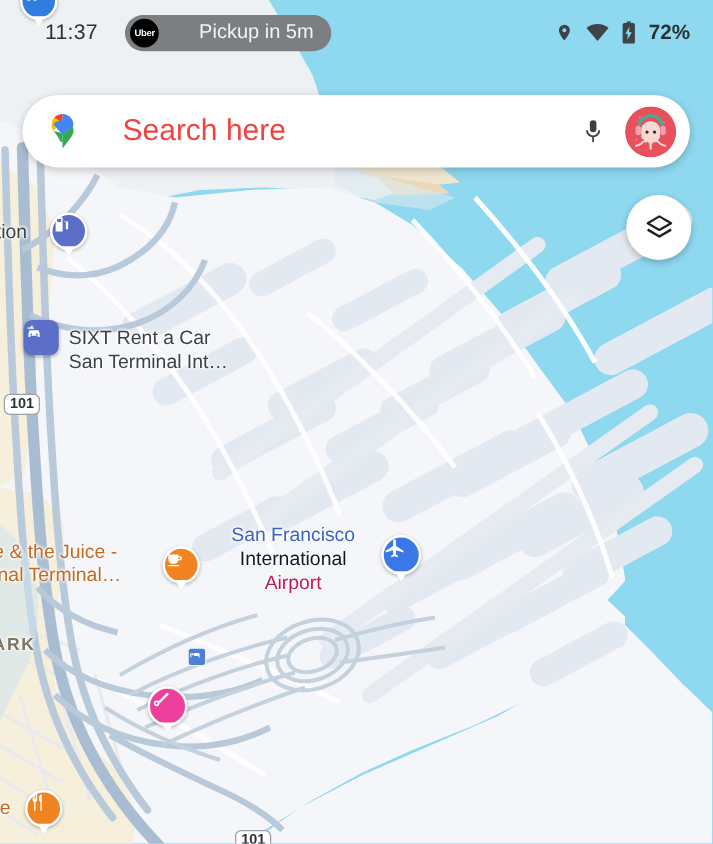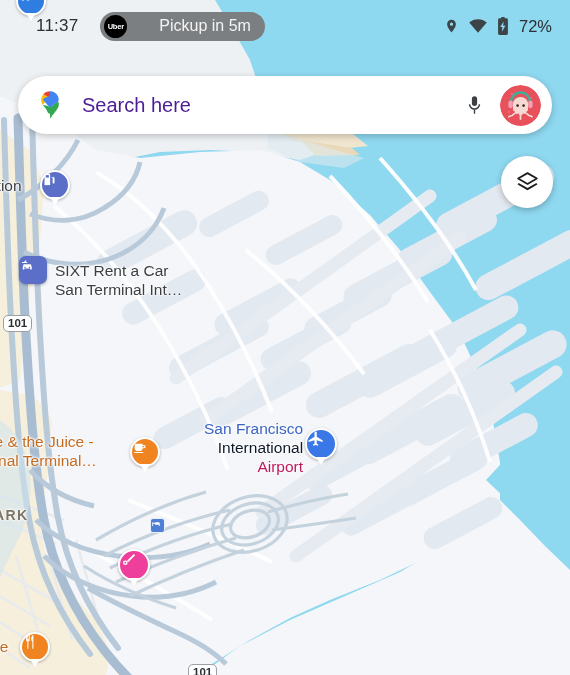--- a/index.html
+++ b/index.html
@@ -31,31 +31,31 @@
     width:23px; height:23px; border-radius:50%;
     background:#000; color:#fff;
     display:flex; align-items:center; justify-content:center;
     font-size:7.5px; font-weight:bold; letter-spacing:-.2px;
   }
   .uber-text{ font-size:16px; color:#f3f3f3;margin-left:24px; }
   .status-right{
     margin-left:auto; display:flex; align-items:center; gap:9px;
     color:#3d4447;
   }
-  .batt-pct{ font-size:16.5px; color:#2b3033; margin-left:1px; }
+  .batt-pct{ font-size:16.5px; color:#2b3033; margin-left:1px;font-weight:bold; }
 
   
   .searchbar{
     position:absolute; top:76px; left:18px; width:534px; height:58px;
     background:#fff; border-radius:29px; z-index:35;
     box-shadow:0 2px 7px rgba(0,0,0,.22);
     display:flex; align-items:center; padding:0 11px 0 16px;
   }
   .search-placeholder{
-    flex:1; font-size:20px; color:#4c1d95; margin-left:16px;
+    flex:1; font-size:24px; color:#ef4444; margin-left:32px;
   }
   .mic-btn{ width:36px; display:flex; justify-content:center; cursor:pointer; }
   .avatar{
     width:41px; height:41px; border-radius:50%; margin-left:8px;
     overflow:hidden; flex:none; cursor:pointer;
   }
 
   
   .layers-btn{
     position:absolute; top:156px; left:501px; width:52px; height:52px;
@@ -274,21 +274,21 @@
   <div class="lbl" style="left:55px; top:261px;">
     <div class="lbl-text" style="color:#3c4043;">SIXT Rent a Car</div>
     <div class="lbl-text" style="color:#3c4043;">San Terminal Int…</div>
   </div>
 
   <div class="poi-pin" style="left:305px; top:428px; background:#3b78e7; width:32px; height:32px;">
     <svg width="18" height="18" viewBox="0 0 24 24" fill="#fff">
       <path d="M21 16v-2l-8-5V3.5a1.5 1.5 0 0 0-3 0V9l-8 5v2l8-2.5V18l-2 1.5V21l3.5-1 3.5 1v-1.5L13 18v-4.5z"></path>
     </svg>
   </div>
-  <div class="lbl" style="left:204px; top:419px; text-align:right;">
+  <div class="lbl" style="left:185px; top:419px; text-align:center;">
     <div class="lbl-text" style="color:#3b63c4;">San Francisco</div>
     <div class="lbl-text" style="color:#0f172a;">International</div>
     <div class="lbl-text" style="color:#be185d;">Airport</div>
   </div>
 
   <div class="poi-pin" style="left:130px; top:437px; background:#ef8421;">
     <svg width="16" height="16" viewBox="0 0 24 24" fill="#fff">
       <path d="M4 7h12v6a5 5 0 0 1-5 5H9a5 5 0 0 1-5-5z"></path>
       <path d="M16 9h2a2.5 2.5 0 0 1 0 5h-2v-1.6h1.8a.9.9 0 0 0 0-1.8H16z"></path>
       <rect x="3" y="19.4" width="14" height="1.6" rx=".8"></rect>

